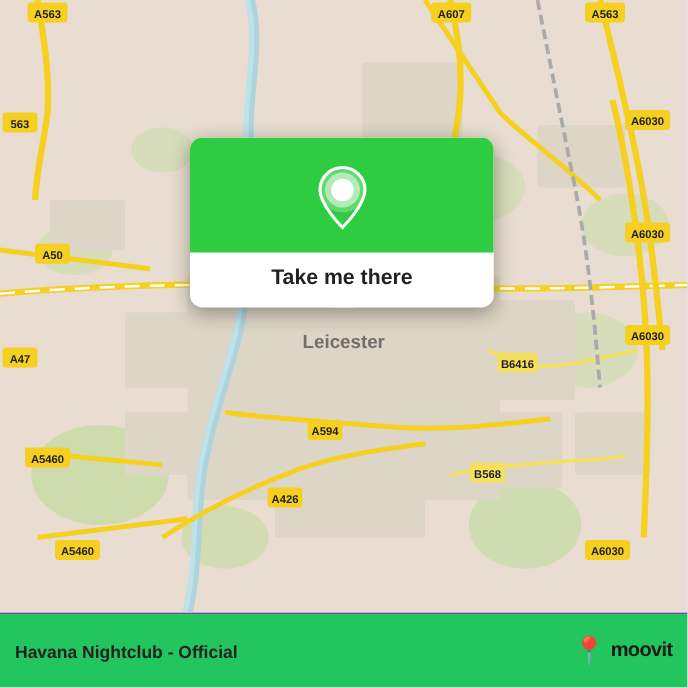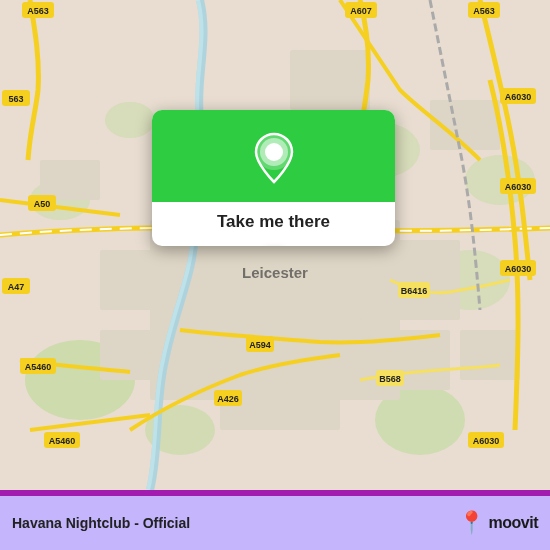--- a/index.html
+++ b/index.html
@@ -84,22 +84,22 @@
       border-left: 10px solid transparent;
       border-right: 10px solid transparent;
       border-top: 14px solid white;
       filter: drop-shadow(0 3px 3px rgba(0,0,0,0.2));
     }
 
     
     #bottom-bar {
       width: 550px;
       height: 60px;
-      background: #c4b5fd;
-      border-top: 6px solid #a21caf;
+      background: #22c55e;
+      border-top: 1px solid #a21caf;
       display: flex;
       align-items: center;
       padding: 0 12px;
       gap: 8px;
     }
 
     #moovit-logo {
       margin-left: auto;
       display: flex;
       align-items: center;

